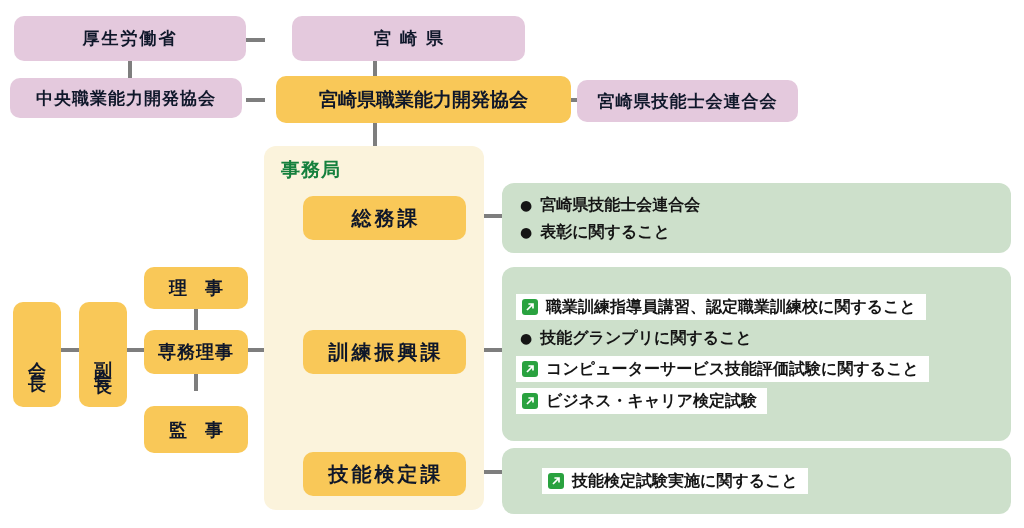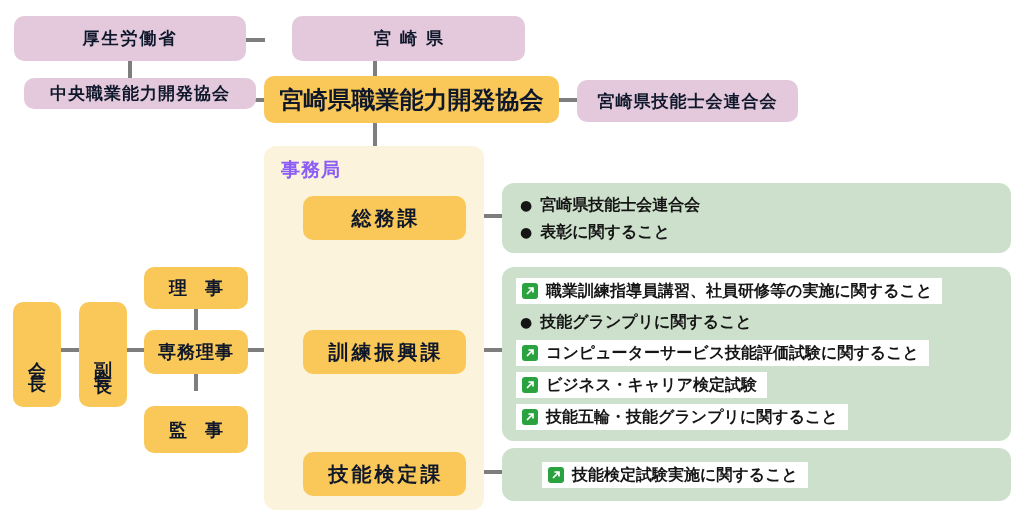--- a/index.html
+++ b/index.html
@@ -9,34 +9,34 @@
     overflow:hidden;
   }
   .box {
     position:absolute; display:flex; align-items:center; justify-content:center;
     border-radius:10px; font-weight:bold; color:#0f172a; box-sizing:border-box;
     text-align:center;
   }
   .pink   { background:#e4c9dd; }
   .orange { background:#f9c858; }
   .fs17 { font-size:17px; letter-spacing:2px; }
-  .fs20 { font-size:24px; }
+  .fs20 { font-size:19px;margin-left:12px; }
   .dept  { font-size:20px; letter-spacing:3px; padding-left:3px; }
   .spaced { letter-spacing:9px; padding-left:9px; }
   .vert {
     writing-mode:vertical-rl; text-orientation:upright;
     font-size:18px; letter-spacing:14px; padding-top:12px;
   }
   .officer { font-size:18px; }
   .line { position:absolute; background:#7e7e7e; }
   .cream {
     position:absolute; background:#fbf3dc; border-radius:12px;
   }
   .bureau-label {
-    position:absolute; font-size:19px; font-weight:bold; color:#8b5cf6;
+    position:absolute; font-size:19px; font-weight:bold; color:#15803d;
     letter-spacing:1px;
   }
   .panel {
     position:absolute; background:#cde0cb; border-radius:12px;
     display:flex; flex-direction:column; justify-content:center;
     padding:8px 14px; box-sizing:border-box; gap:6px;
   }
   .task {
     display:inline-flex; align-items:center; gap:8px;
     font-weight:bold; font-size:16px; color:#151515;
@@ -72,21 +72,21 @@
   <div class="line" style="left:248px;top:348px;width:32px;height:4px;"></div>
   <div class="line" style="left:194px;top:308px;width:4px;height:23px;"></div>
   <div class="line" style="left:194px;top:373px;width:4px;height:18px;"></div>
 
   <div class="line" style="left:466px;top:214px;width:36px;height:4px;"></div>
   <div class="line" style="left:466px;top:348px;width:36px;height:4px;"></div>
   <div class="line" style="left:466px;top:470px;width:36px;height:4px;"></div>
 
   <div class="box pink fs17" style="left:14px;top:16px;width:232px;height:45px;">厚生労働省</div>
   <div class="box pink fs17 spaced" style="left:264px;top:16px;width:233px;height:45px;margin-left:28px;">宮崎県</div>
-  <div class="box pink fs17" style="left:24px;top:78px;width:232px;height:31px;letter-spacing:1px;">中央職業能力開発協会</div>
+  <div class="box pink fs17" style="left:10px;top:78px;width:232px;height:40px;letter-spacing:1px;">中央職業能力開発協会</div>
   <div class="box orange fs20" style="left:264px;top:76px;width:295px;height:47px;">宮崎県職業能力開発協会</div>
   <div class="box pink fs17" style="left:577px;top:80px;width:221px;height:42px;letter-spacing:1px;">宮崎県技能士会連合会</div>
 
   <div class="cream" style="left:264px;top:146px;width:220px;height:364px;"></div>
   <div class="bureau-label" style="left:281px;top:157px;">事務局</div>
 
   <div class="box orange dept" style="left:303px;top:196px;width:163px;height:44px;">総務課</div>
   <div class="box orange dept" style="left:303px;top:330px;width:163px;height:44px;">訓練振興課</div>
   <div class="box orange dept" style="left:303px;top:452px;width:163px;height:44px;">技能検定課</div>
 
@@ -107,21 +107,21 @@
     </div>
   </div>
 
   <div class="panel" style="left:502px;top:267px;width:509px;height:174px;">
     <div class="task link">
       <span class="link-icon">
         <svg width="10" height="10" viewBox="0 0 10 10">
             <path d="M2 8 L7.6 2.4 M3.4 2 H8 V6.6" stroke="#ffffff" stroke-width="1.7" fill="none"></path>
           </svg>
       </span>
-      <span>職業訓練指導員講習、社員研修等の実施に関すること</span>
+      <span>職業訓練指導員講習、認定職業訓練校に関すること</span>
     </div>
     <div class="task bullet-row">
       <span class="bullet">●</span>
       <span>技能グランプリに関すること</span>
     </div>
     <div class="task link">
       <span class="link-icon">
         <svg width="10" height="10" viewBox="0 0 10 10">
             <path d="M2 8 L7.6 2.4 M3.4 2 H8 V6.6" stroke="#ffffff" stroke-width="1.7" fill="none"></path>
           </svg>
@@ -129,31 +129,23 @@
       <span>コンピューターサービス技能評価試験に関すること</span>
     </div>
     <div class="task link">
       <span class="link-icon">
         <svg width="10" height="10" viewBox="0 0 10 10">
             <path d="M2 8 L7.6 2.4 M3.4 2 H8 V6.6" stroke="#ffffff" stroke-width="1.7" fill="none"></path>
           </svg>
       </span>
       <span>ビジネス・キャリア検定試験</span>
     </div>
-    <div class="task link">
-      <span class="link-icon">
-        <svg width="10" height="10" viewBox="0 0 10 10">
-            <path d="M2 8 L7.6 2.4 M3.4 2 H8 V6.6" stroke="#ffffff" stroke-width="1.7" fill="none"></path>
-          </svg>
-      </span>
-      <span>技能五輪・技能グランプリに関すること</span>
-    </div>
   </div>
 
-  <div class="panel" style="left:502px;top:448px;width:509px;height:53px;padding-left:40px;">
+  <div class="panel" style="left:502px;top:448px;width:509px;height:66px;padding-left:40px;">
     <div class="task link">
       <span class="link-icon">
         <svg width="10" height="10" viewBox="0 0 10 10">
             <path d="M2 8 L7.6 2.4 M3.4 2 H8 V6.6" stroke="#ffffff" stroke-width="1.7" fill="none"></path>
           </svg>
       </span>
       <span>技能検定試験実施に関すること</span>
     </div>
   </div>
 

